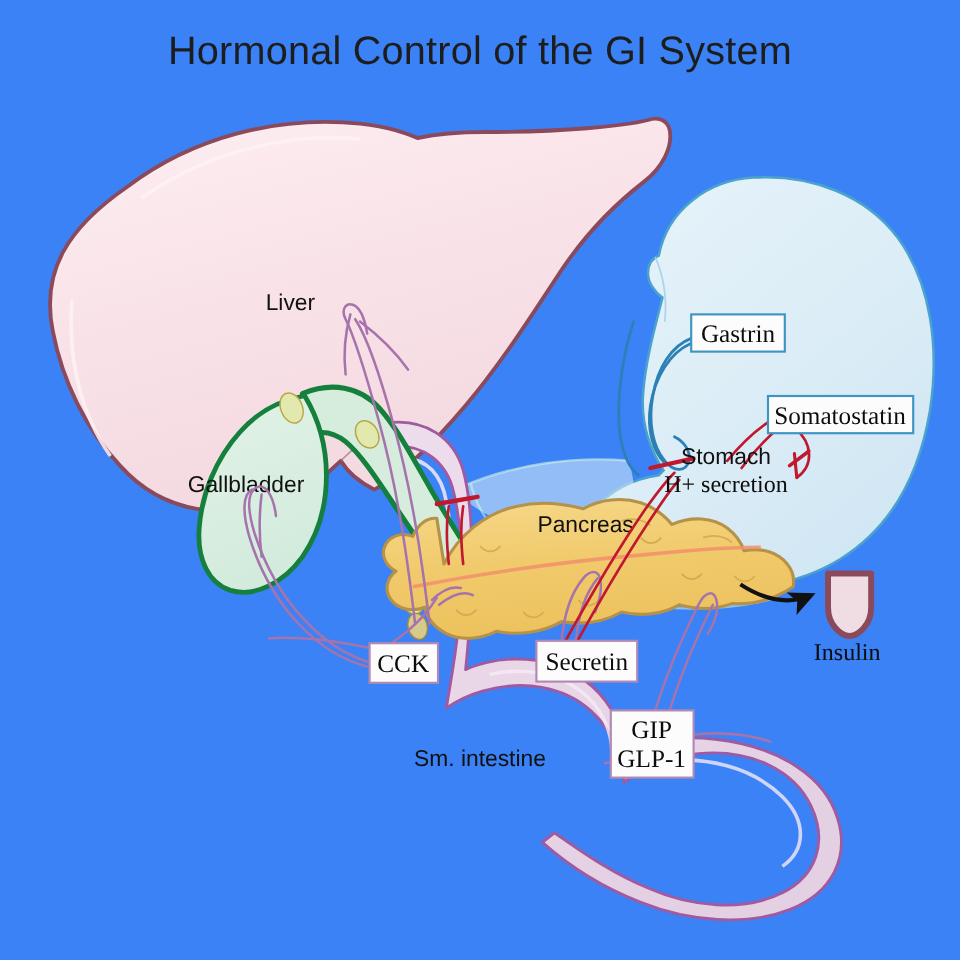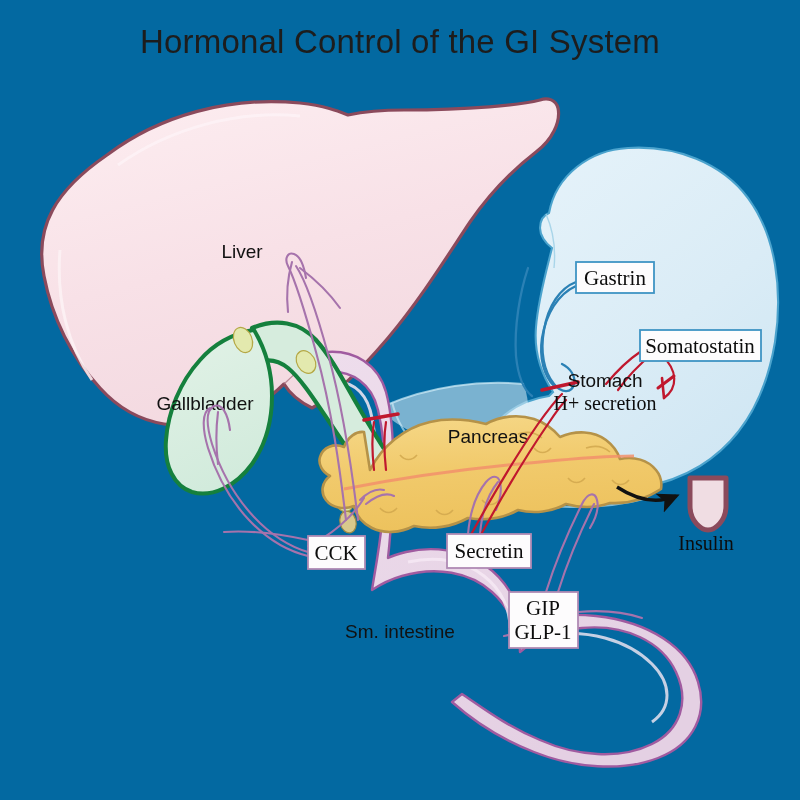--- a/index.html
+++ b/index.html
@@ -5,21 +5,21 @@
 <style>
   html, body {
     margin: 0;
     padding: 0;
     background: #ffffff;
   }
   #canvas {
     position: relative;
     width: 800px;
     height: 800px;
-    background: #0369a1;
+    background: #3b82f6;
     overflow: hidden;
     font-family: "Liberation Sans", sans-serif;
   }
   svg#diagram {
     position: absolute;
     left: 0;
     top: 0;
     width: 800px;
     height: 800px;
   }

